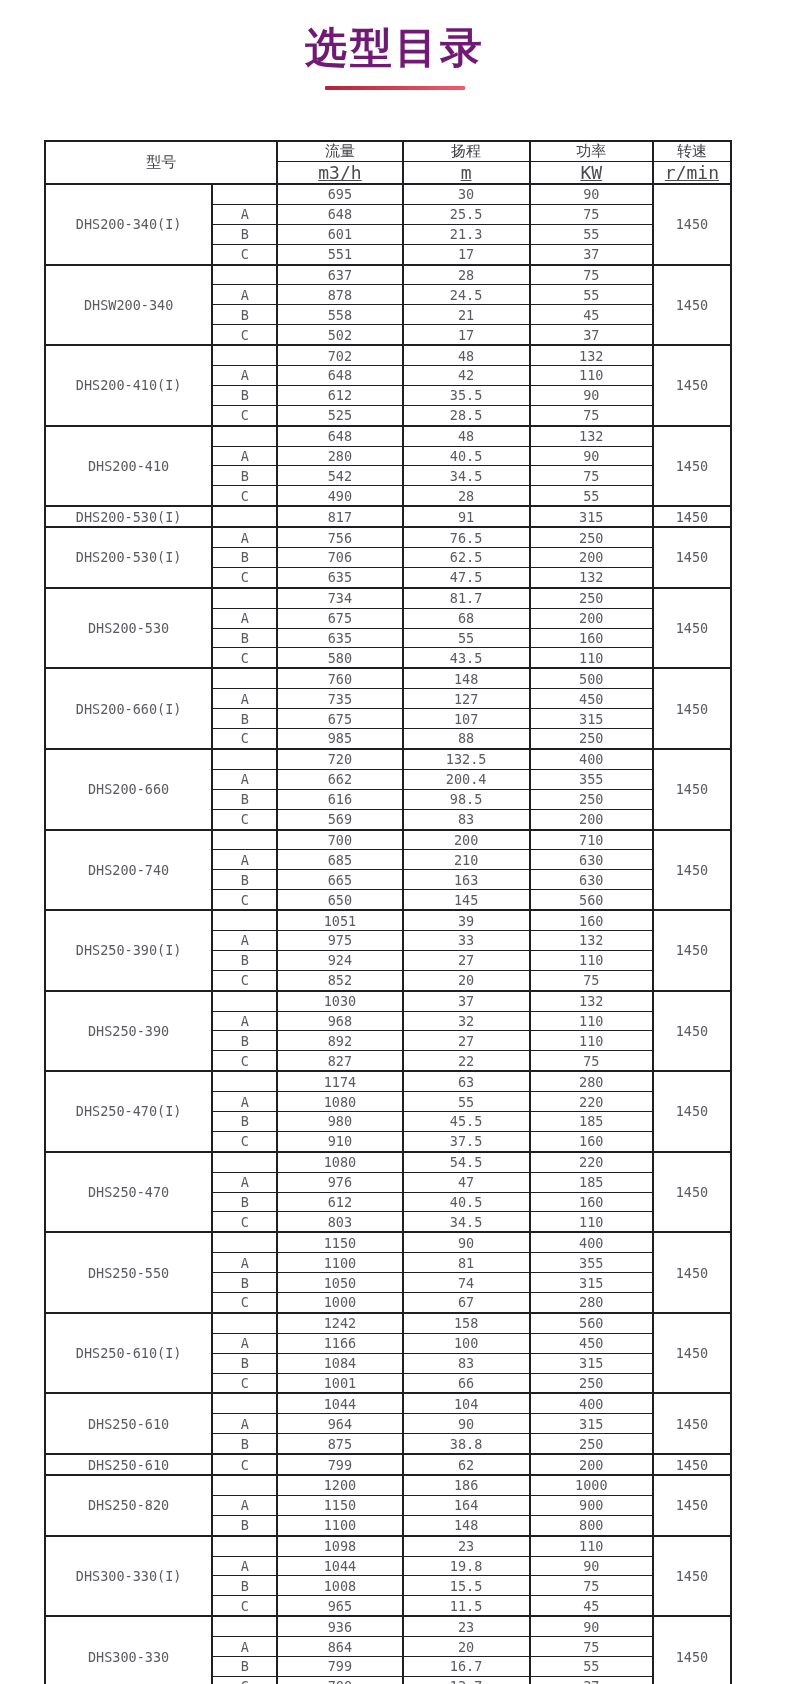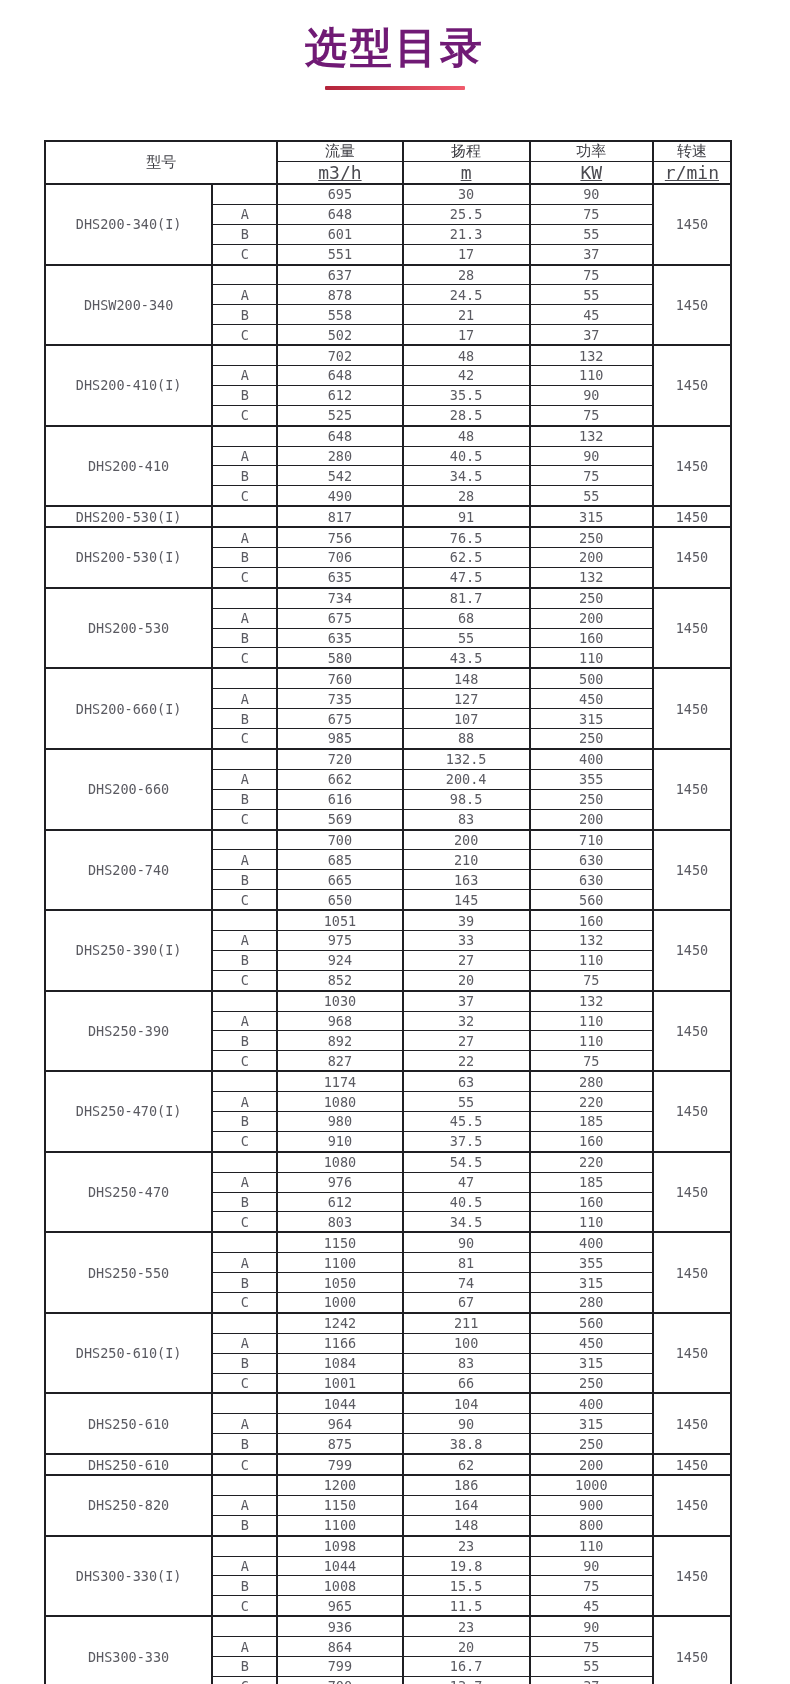--- a/index.html
+++ b/index.html
@@ -445,21 +445,21 @@
       <tr class="">
         <td>C</td>
         <td>1000</td>
         <td>67</td>
         <td>280</td>
       </tr>
       <tr class="group-start">
         <td rowspan="4">DHS250-610(I)</td>
         <td></td>
         <td>1242</td>
-        <td>211</td>
+        <td>158</td>
         <td>560</td>
         <td rowspan="4">1450</td>
       </tr>
       <tr class="">
         <td>A</td>
         <td>1166</td>
         <td>100</td>
         <td>450</td>
       </tr>
       <tr class="">

